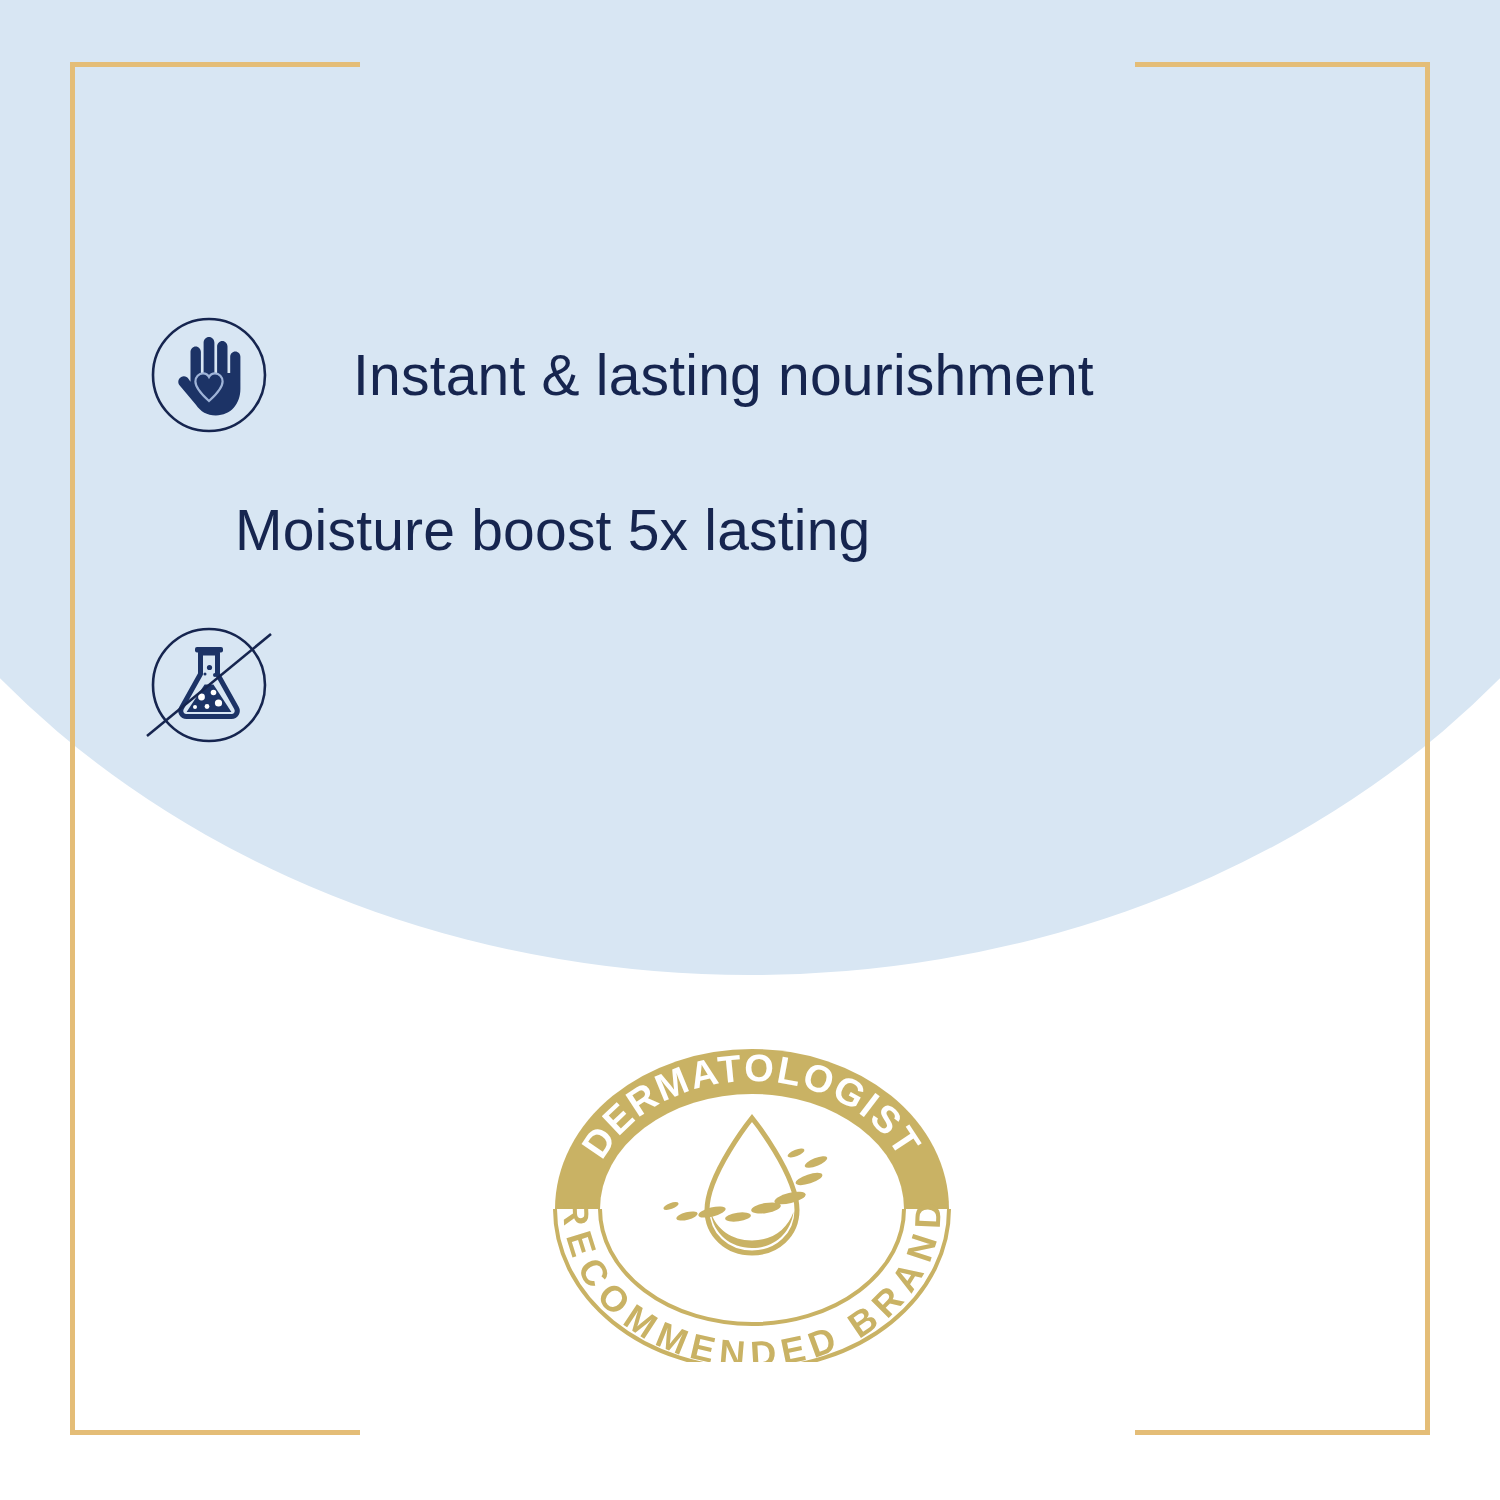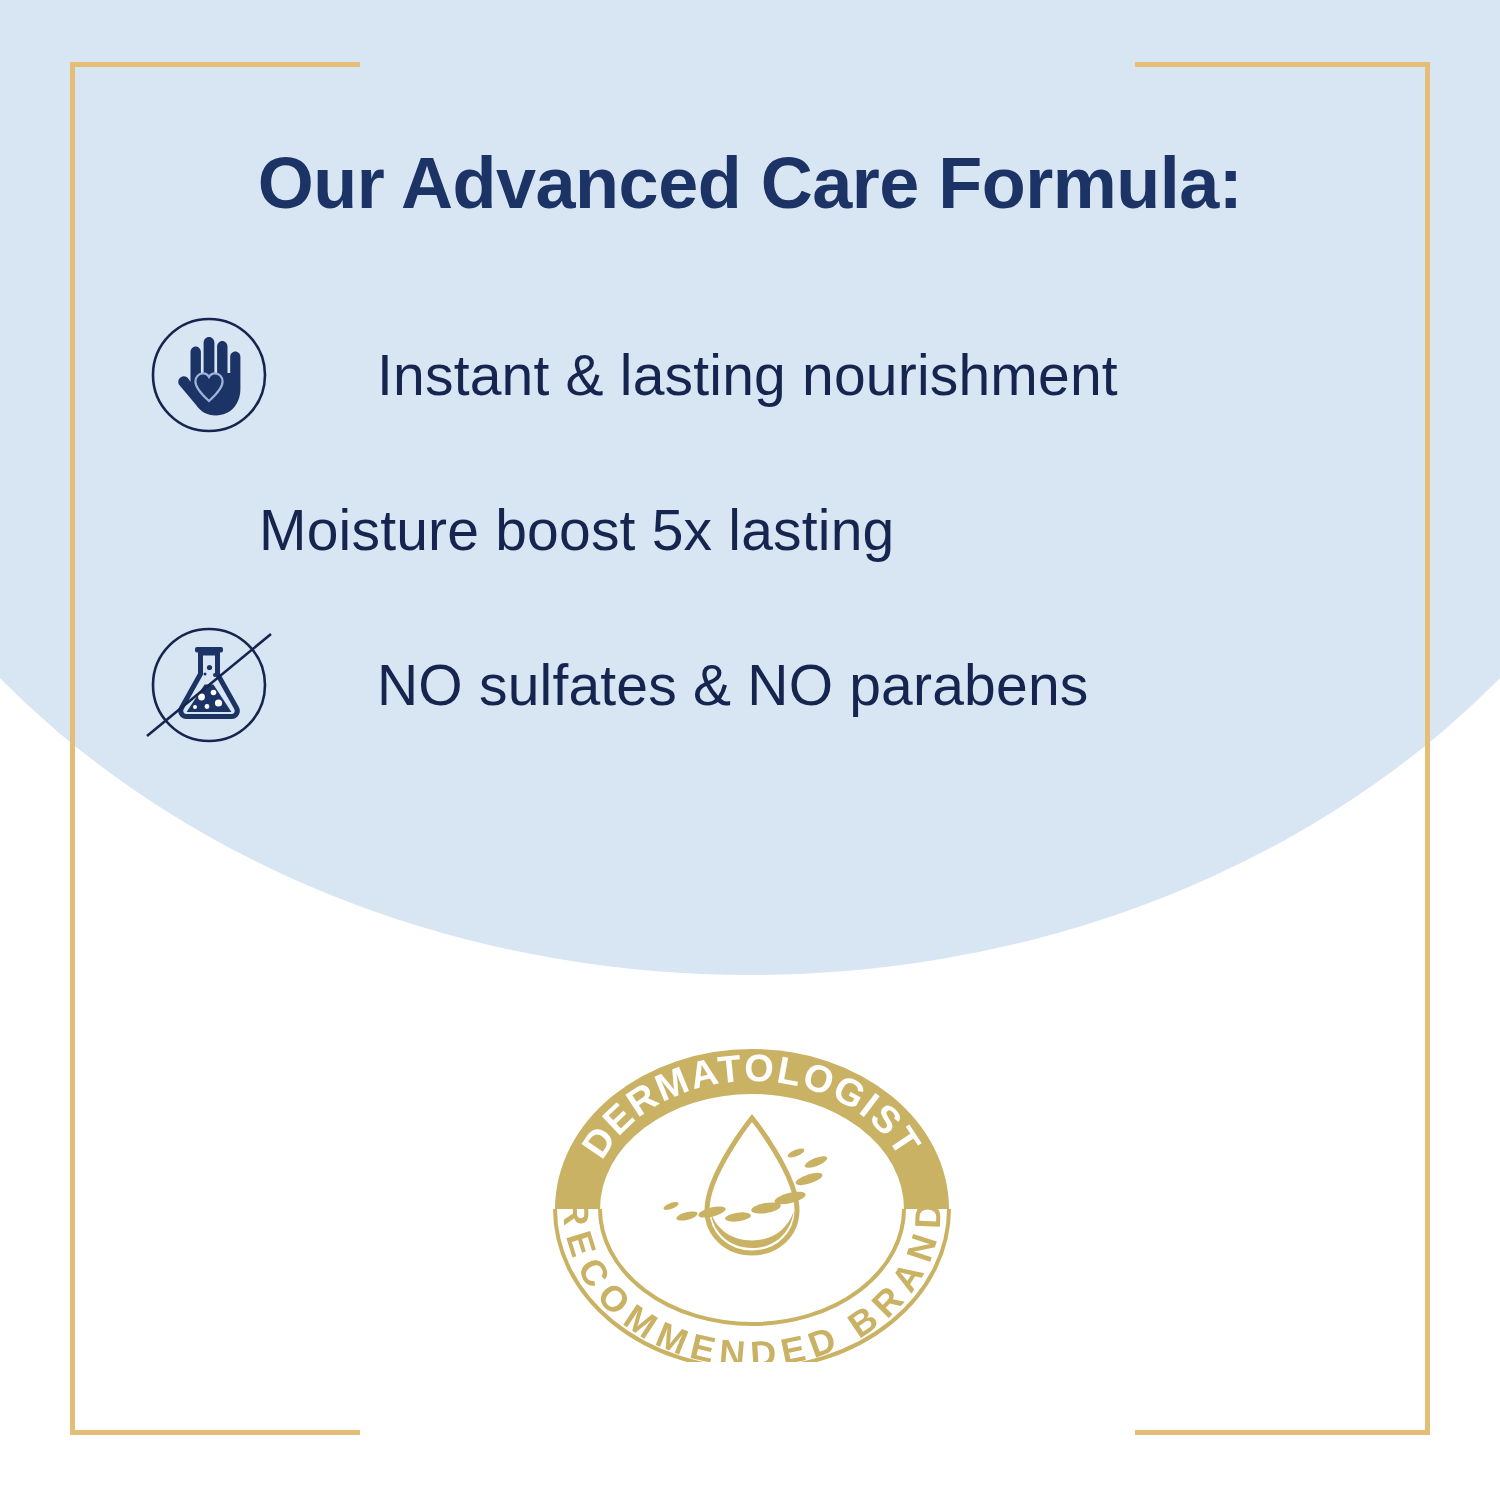--- a/index.html
+++ b/index.html
@@ -96,21 +96,21 @@
     align-items: center;
   }
   .benefit-icon {
     width: 118px;
     height: 118px;
     flex: 0 0 118px;
     position: relative;
   }
   .benefit-icon svg { display: block; }
   .benefit-text {
-    margin-left: 109px;
+    margin-left: 85px;
     color: #16254f;
     font-size: 57px;
     font-weight: 300;
     letter-spacing: 0.2px;
     white-space: nowrap;
     line-height: 1;
   }
 
   
   .seal {
@@ -139,21 +139,20 @@
     <span class="v"></span>
     <span class="h"></span>
   </div>
   <div class="bracket" id="bracket-bl">
     <span class="h"></span>
   </div>
   <div class="bracket" id="bracket-br">
     <span class="h"></span>
   </div>
 
-  <div class="headline">Our Advanced Care Formula:</div>
 
   <div class="benefits">
 
     <div class="benefit-row">
       <div class="benefit-icon">
         <svg width="118" height="118" viewBox="0 0 118 118" xmlns="http://www.w3.org/2000/svg">
           <circle cx="59" cy="59" r="56" fill="none" stroke="#16254f" stroke-width="2.6"></circle>
           <path fill="#1c3366" d="
             M40.5 36.0
             c0-3.1 2.3-5.6 5.2-5.6 c2.9 0 5.2 2.5 5.2 5.6
@@ -207,21 +206,20 @@
             <circle cx="67.0" cy="60.0" r="1.5" fill="#1c3366"></circle>
             <circle cx="63.5" cy="83.0" r="3.4" fill="#ffffff"></circle>
             <circle cx="75.5" cy="78.5" r="2.8" fill="#ffffff"></circle>
             <circle cx="80.5" cy="89.0" r="3.6" fill="#ffffff"></circle>
             <circle cx="69.0" cy="92.5" r="2.4" fill="#ffffff"></circle>
             <circle cx="57.0" cy="93.0" r="2.0" fill="#ffffff"></circle>
           </g>
           <line x1="9" y1="122" x2="133" y2="20" stroke="#16254f" stroke-width="2.6"></line>
         </svg>
       </div>
-      <div class="benefit-text">NO sulfates &amp; NO parabens</div>
     </div>
 
   </div>
 
   <div class="seal">
     <svg width="400" height="316" viewBox="0 0 400 316" xmlns="http://www.w3.org/2000/svg">
       <defs>
 
         <path id="arcTop" d="M 29 163 A 171 138 0 0 1 371 163"></path>
 

